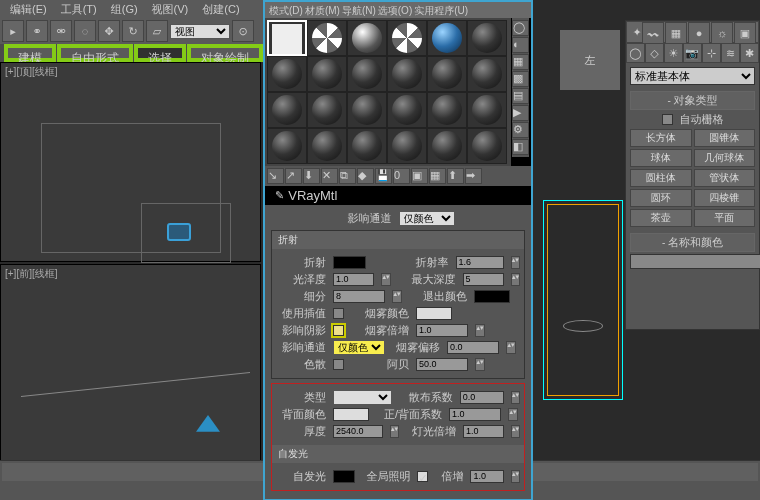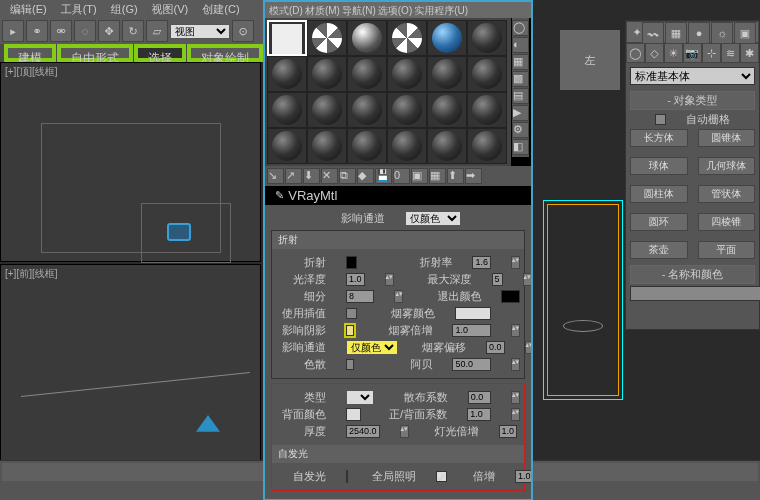--- a/index.html
+++ b/index.html
@@ -27,37 +27,37 @@
 .sphere.chrome{background:radial-gradient(circle at 35% 30%,#fff,#aaa 30%,#555 60%,#222)}
 .mat-tools{height:20px;background:#555;display:flex;gap:1px;padding:2px}
 .mtool{width:17px;height:16px;background:#666;border:1px solid #444}
 .mat-body{padding:4px;background:#555;overflow:hidden}
 .mat-name{display:flex;align-items:center;gap:4px;padding:2px 10px}
 .mat-name input{flex:1;height:16px;background:#888;border:1px solid #333;color:#000;font-size:10px;padding:0 3px}
 .rollout{margin:4px 2px;border:1px solid #333}
 .rollout.red{border:1px solid #c02020}
 .roll-hdr{background:#606060;padding:2px 6px;font-size:10px;color:#ddd}
 .roll-body{padding:4px;background:#555}
-.prow{display:flex;align-items:center;gap:20px;margin:2px 0;font-size:10px}
+.prow{display:flex;align-items:center;gap:7px;margin:2px 0;font-size:10px}
 .prow label{min-width:50px;text-align:right;color:#ccc}
 .prow .swatch{width:36px;height:13px;background:#000;border:1px solid #333}
 .prow .swatch.white{background:#ddd}
 .spinner{width:52px;height:13px;background:#999;border:1px solid #333;color:#000;font-size:9px;padding:0 2px;display:inline-block}
 .spin-btn{width:10px;height:13px;background:#777;border:1px solid #444;display:inline-block;font-size:7px;line-height:6px;text-align:center}
 select.small{height:15px;font-size:10px;background:#ddd;border:1px solid #555}
 select.yellow{background:#f8ed4e}
 .chk{width:11px;height:11px;background:#888;border:1px solid #333;display:inline-block}
 .right-vp{position:absolute;right:0;top:0;width:227px;height:100%;background:#2a2a2a}
 .cmd-panel{position:absolute;right:0;top:20px;width:135px;height:310px;background:#555;z-index:5;border:1px solid #333}
 .cmd-tabs{display:flex;height:22px}
 .cmd-tab{flex:1;background:#666;border:1px solid #444;display:flex;align-items:center;justify-content:center}
 .cmd-body{padding:4px}
 .cmd-select{width:100%;height:18px;background:#ccc;color:#000;border:1px solid #333;font-size:11px}
 .cmd-roll-title{text-align:center;font-size:10px;margin:6px 0 2px;border:1px solid #666;background:#606060;padding:1px}
-.btn-grid{display:grid;grid-template-columns:1fr 1fr;gap:10px}
+.btn-grid{display:grid;grid-template-columns:1fr 1fr;gap:2px}
 .obj-btn{height:18px;background:#6a6a6a;border:1px solid #444;font-size:10px;color:#ddd;text-align:center;line-height:16px}
 .top-right-tools{position:absolute;right:4px;top:22px;display:flex;gap:1px;z-index:6}
 .statusbar{position:absolute;bottom:0;left:0;right:0;height:40px;background:#555;border-top:1px solid #333}
 .track{height:18px;background:#606060;margin:2px;display:flex;align-items:center;gap:4px;padding:0 6px}
 .side-tool-col{position:absolute;width:17px;background:#555;display:flex;flex-direction:column;gap:1px;padding:2px 0}
 </style>
 </head>
 <body>
 
 <div class="menubar">

